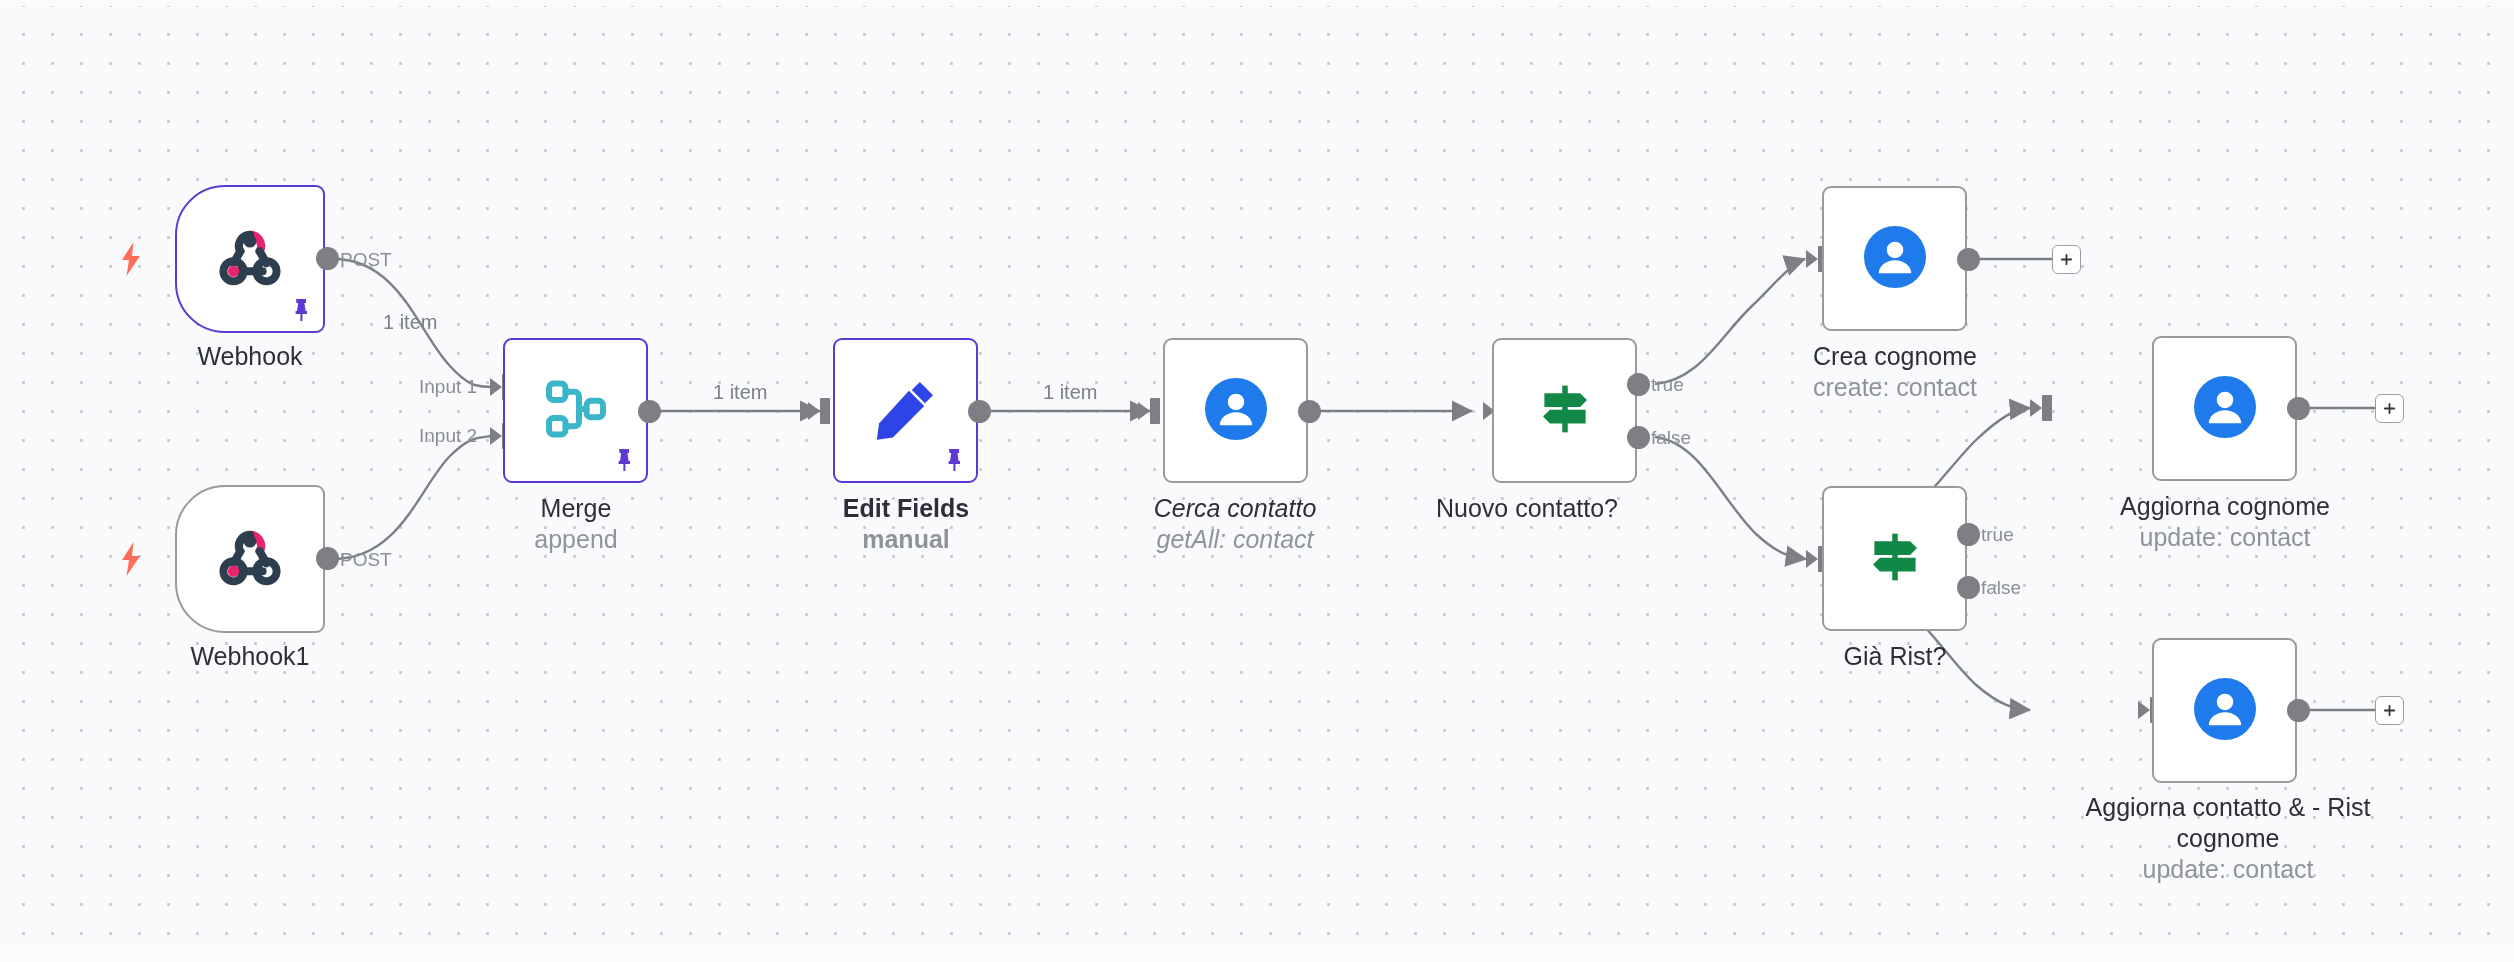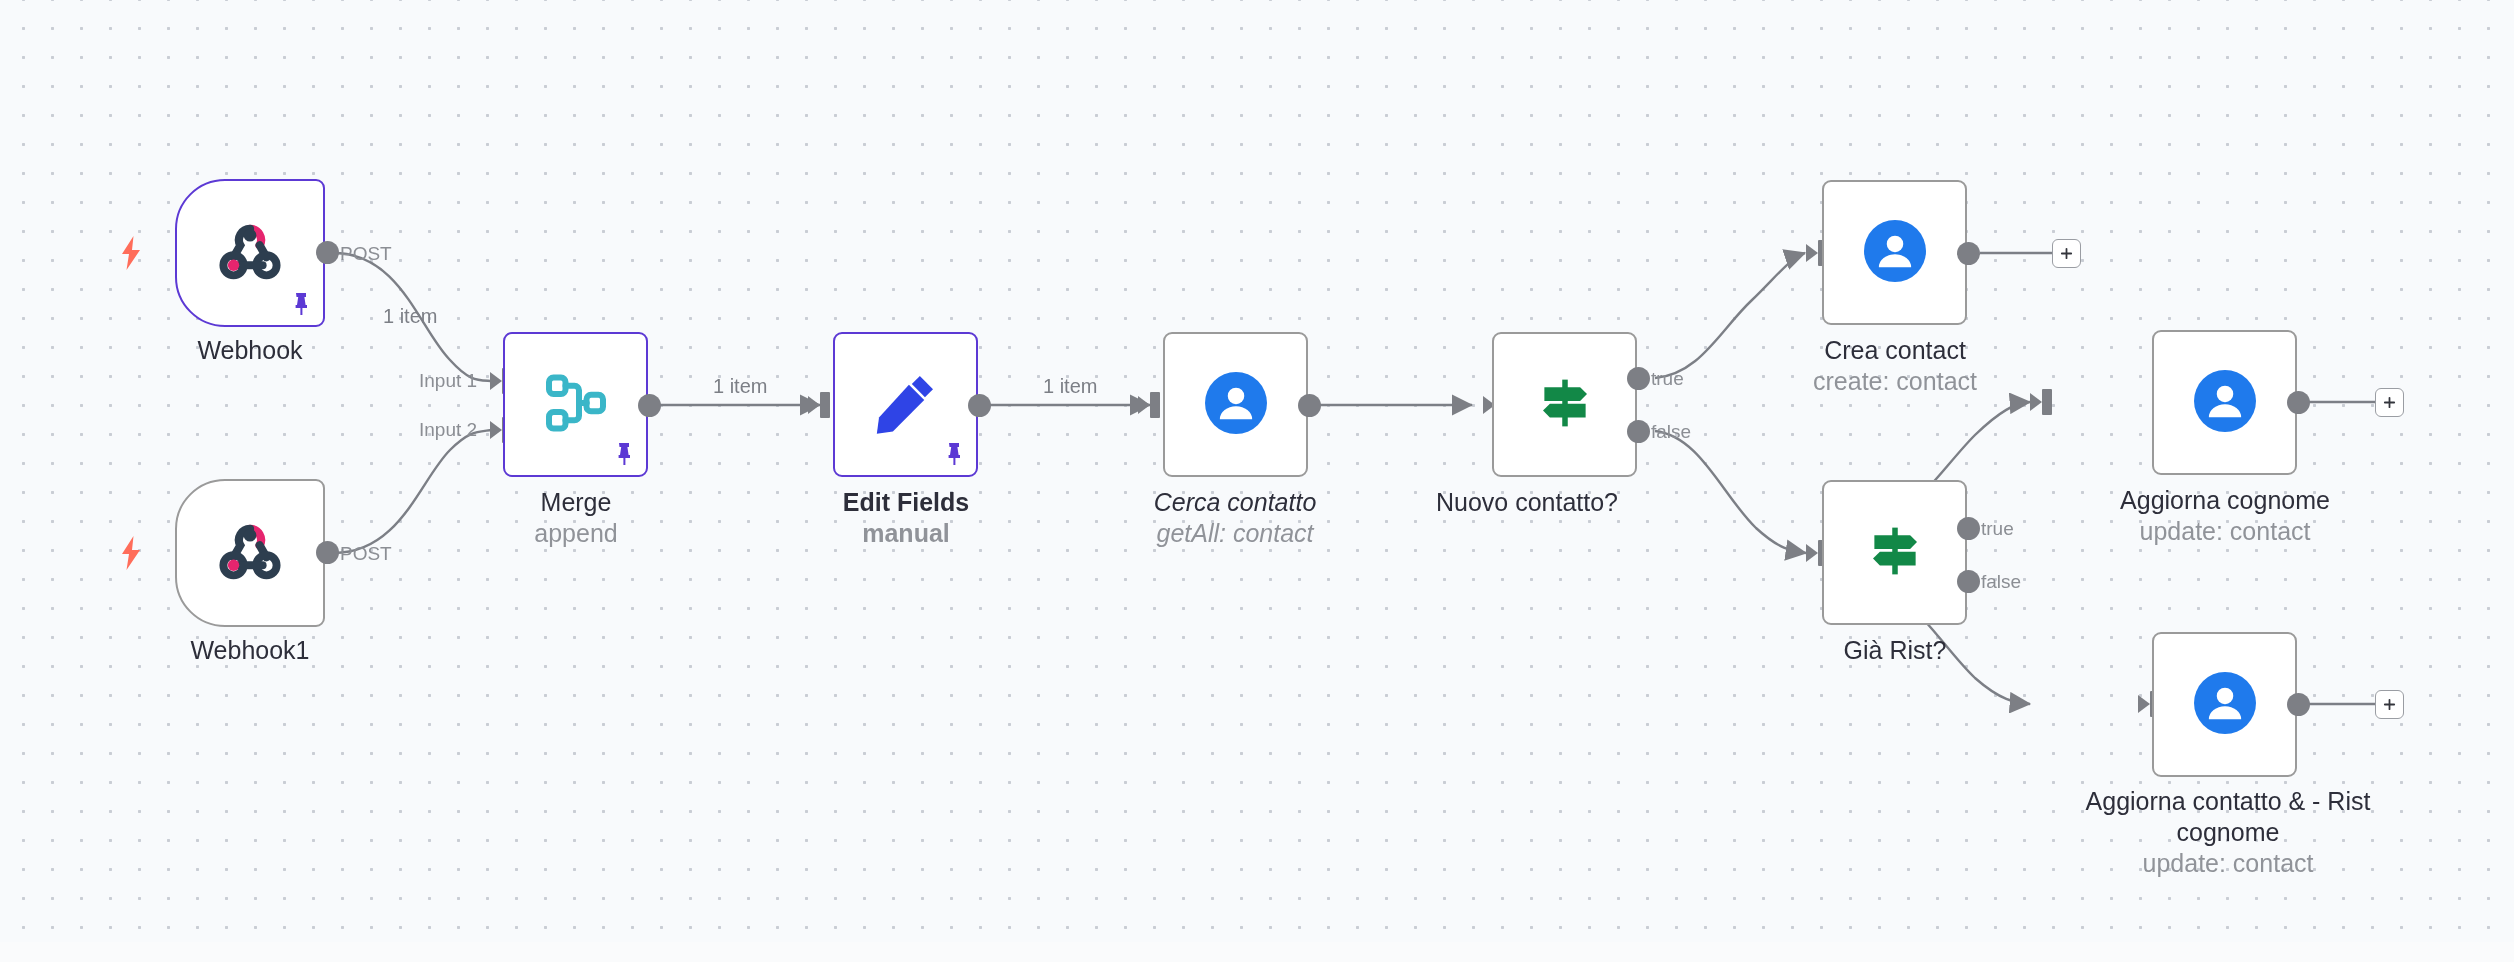--- a/index.html
+++ b/index.html
@@ -15,20 +15,21 @@
   }
 
   #canvas {
     position: relative;
     width: 2514px;
     height: 942px;
     background-color: #f8fafc;
     background-image: radial-gradient(circle, #c9cdd4 1.4px, transparent 1.5px);
     background-size: 29px 29px;
     background-position: 9px 14px;
+    margin-top: 6px;
   }
 
   #edges {
     position: absolute;
     inset: 0;
     width: 2514px;
     height: 962px;
     pointer-events: none;
   }
 
@@ -337,21 +338,21 @@
       </svg>
     </span>
   </div>
   <div class="ep-out" style="left:1957px; top:242px;"></div>
   <div class="plus-btn" style="left:2052px; top:239px;">
     <svg viewBox="0 0 16 16" width="15" height="15">
       <path d="M8 3 V13 M3 8 H13" stroke="#33353c" stroke-width="1.9" stroke-linecap="round"></path>
     </svg>
   </div>
   <div class="node-caption" style="left:1772px; top:335px; width:246px;">
-    <div class="node-title">Crea contact</div>
+    <div class="node-title">Crea cognome</div>
     <div class="node-subtitle">create: contact</div>
   </div>
 
   <div class="ep-in-arrow" style="left:1806px; top:544px;"></div>
   <div class="ep-in" style="left:1818px; top:540px;"></div>
   <div class="node node-square" style="left:1822px; top:480px;">
     <span class="icon-wrap">
       <svg width="66" height="66" viewBox="0 0 48 48">
         <rect x="22" y="7" width="4" height="34" fill="#128847"></rect>
         <path d="M9 12.5 h26 l5 5 -5 5 H9 Z" fill="#128847"></path>

